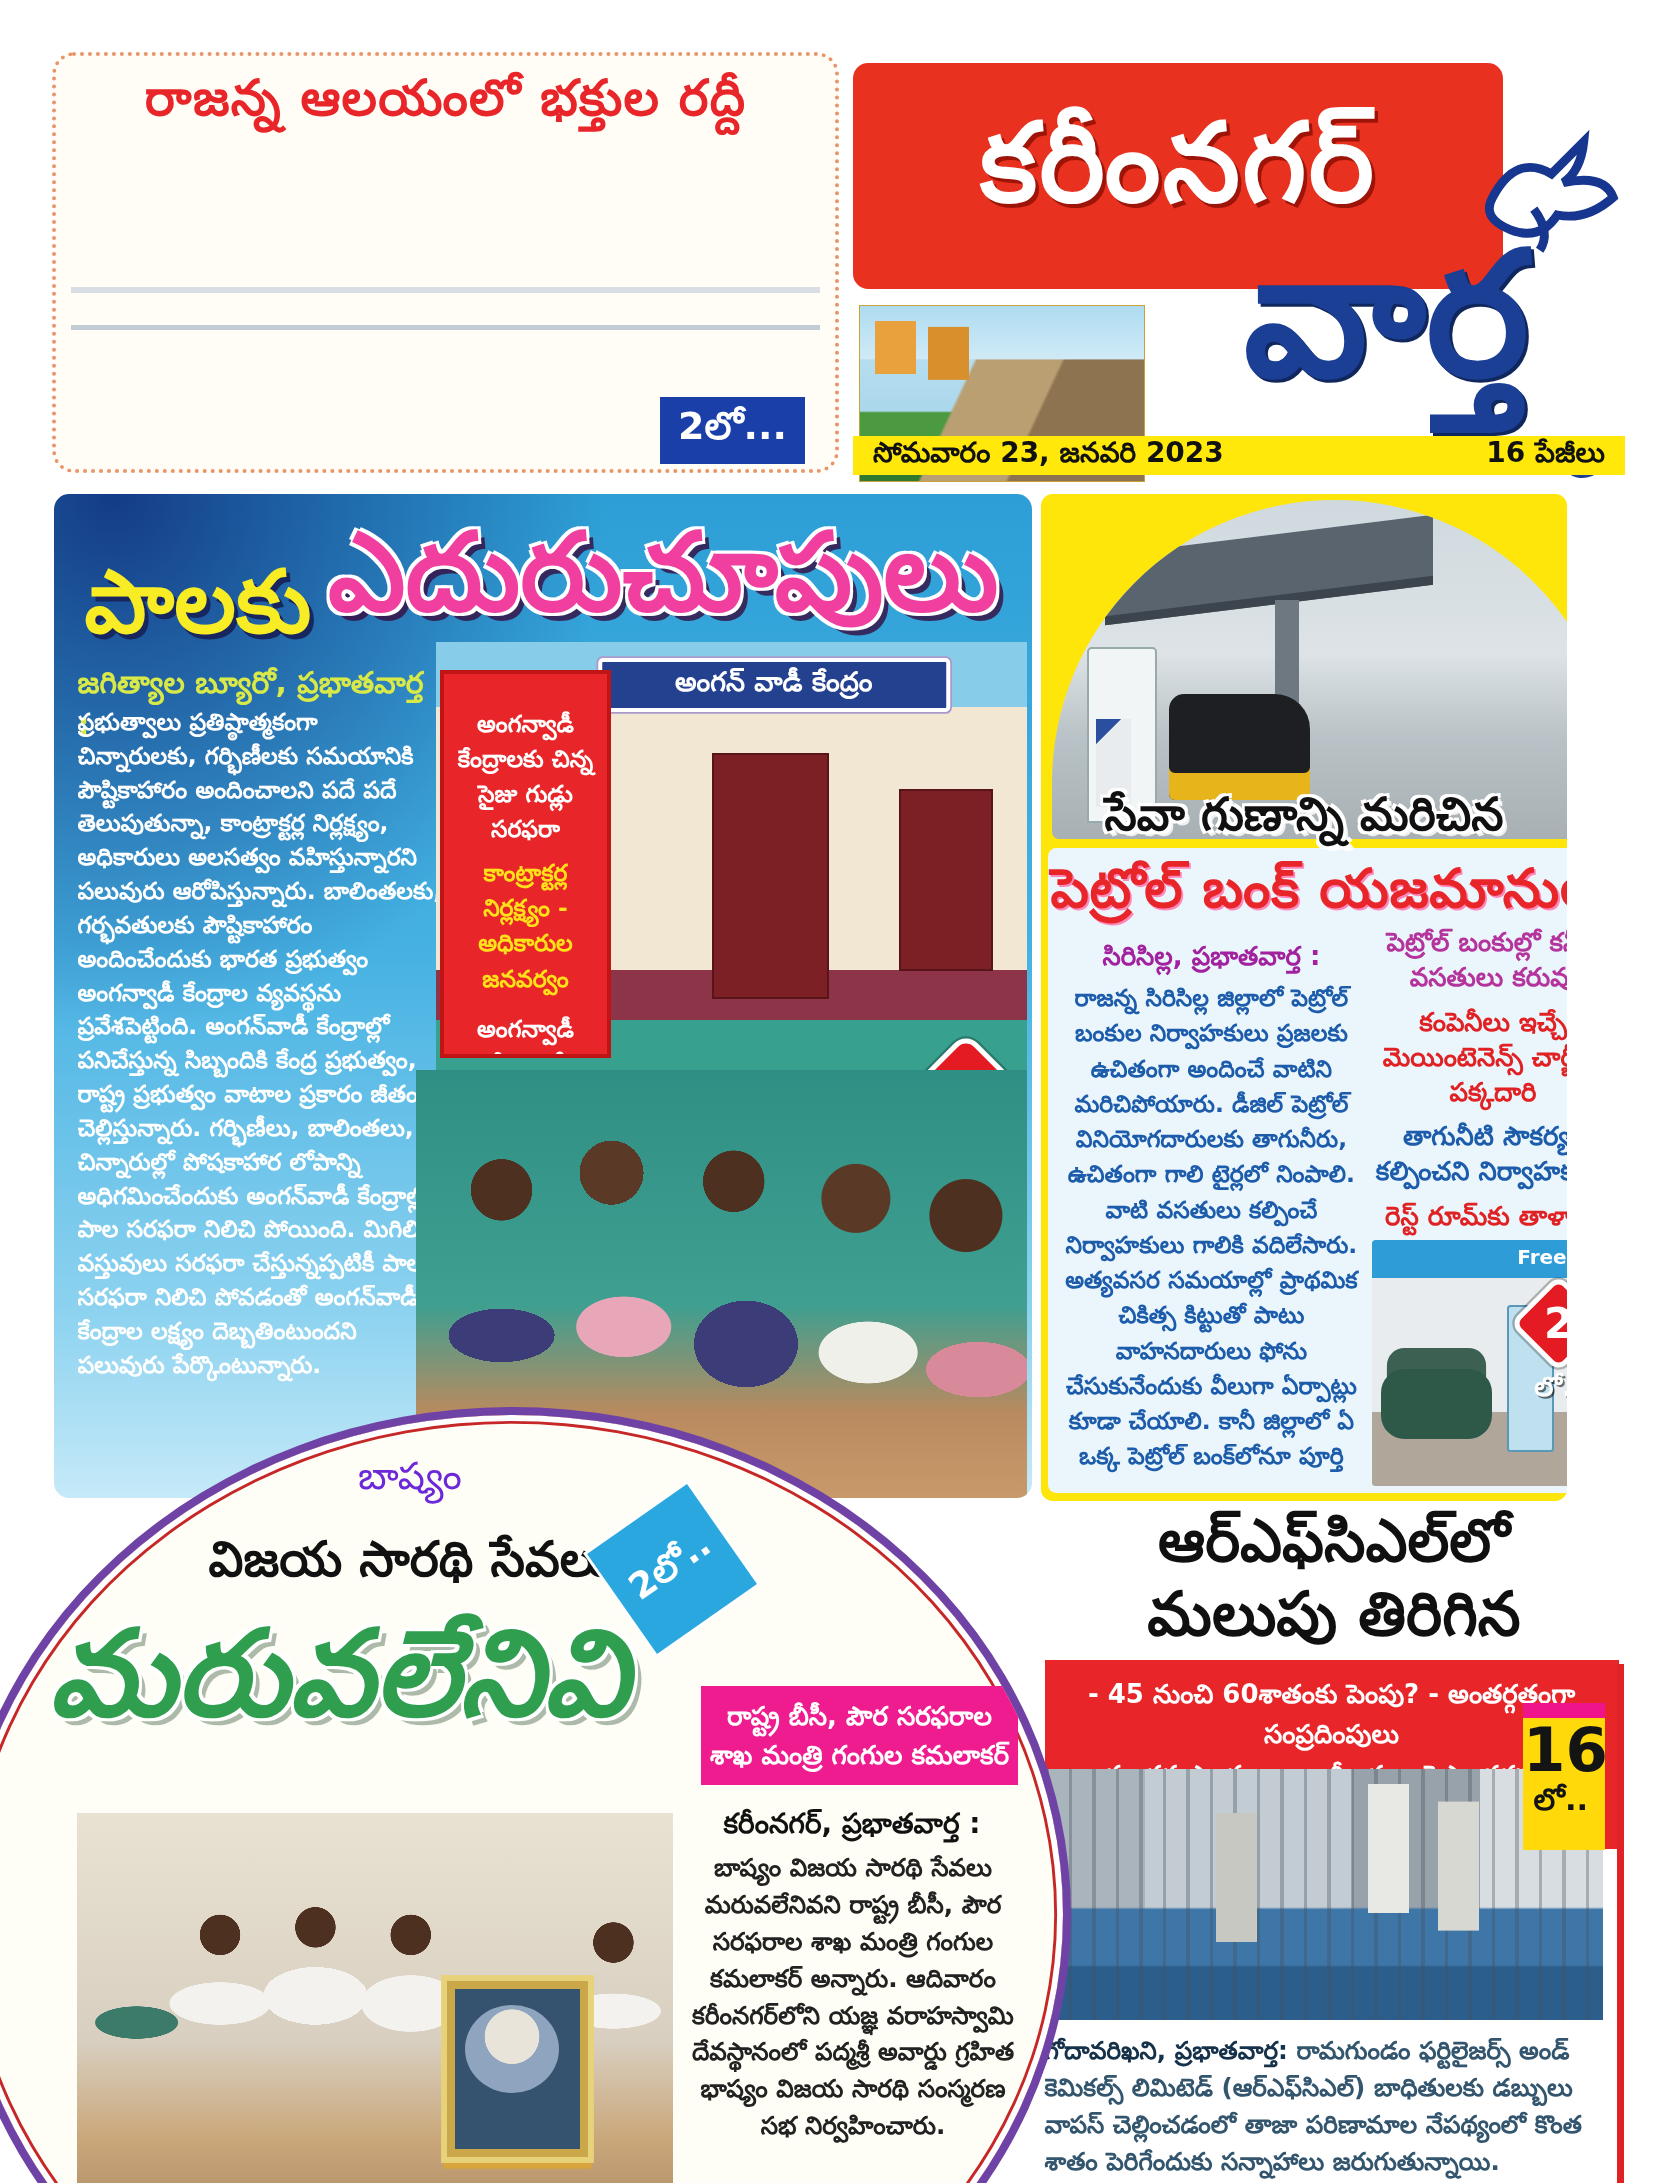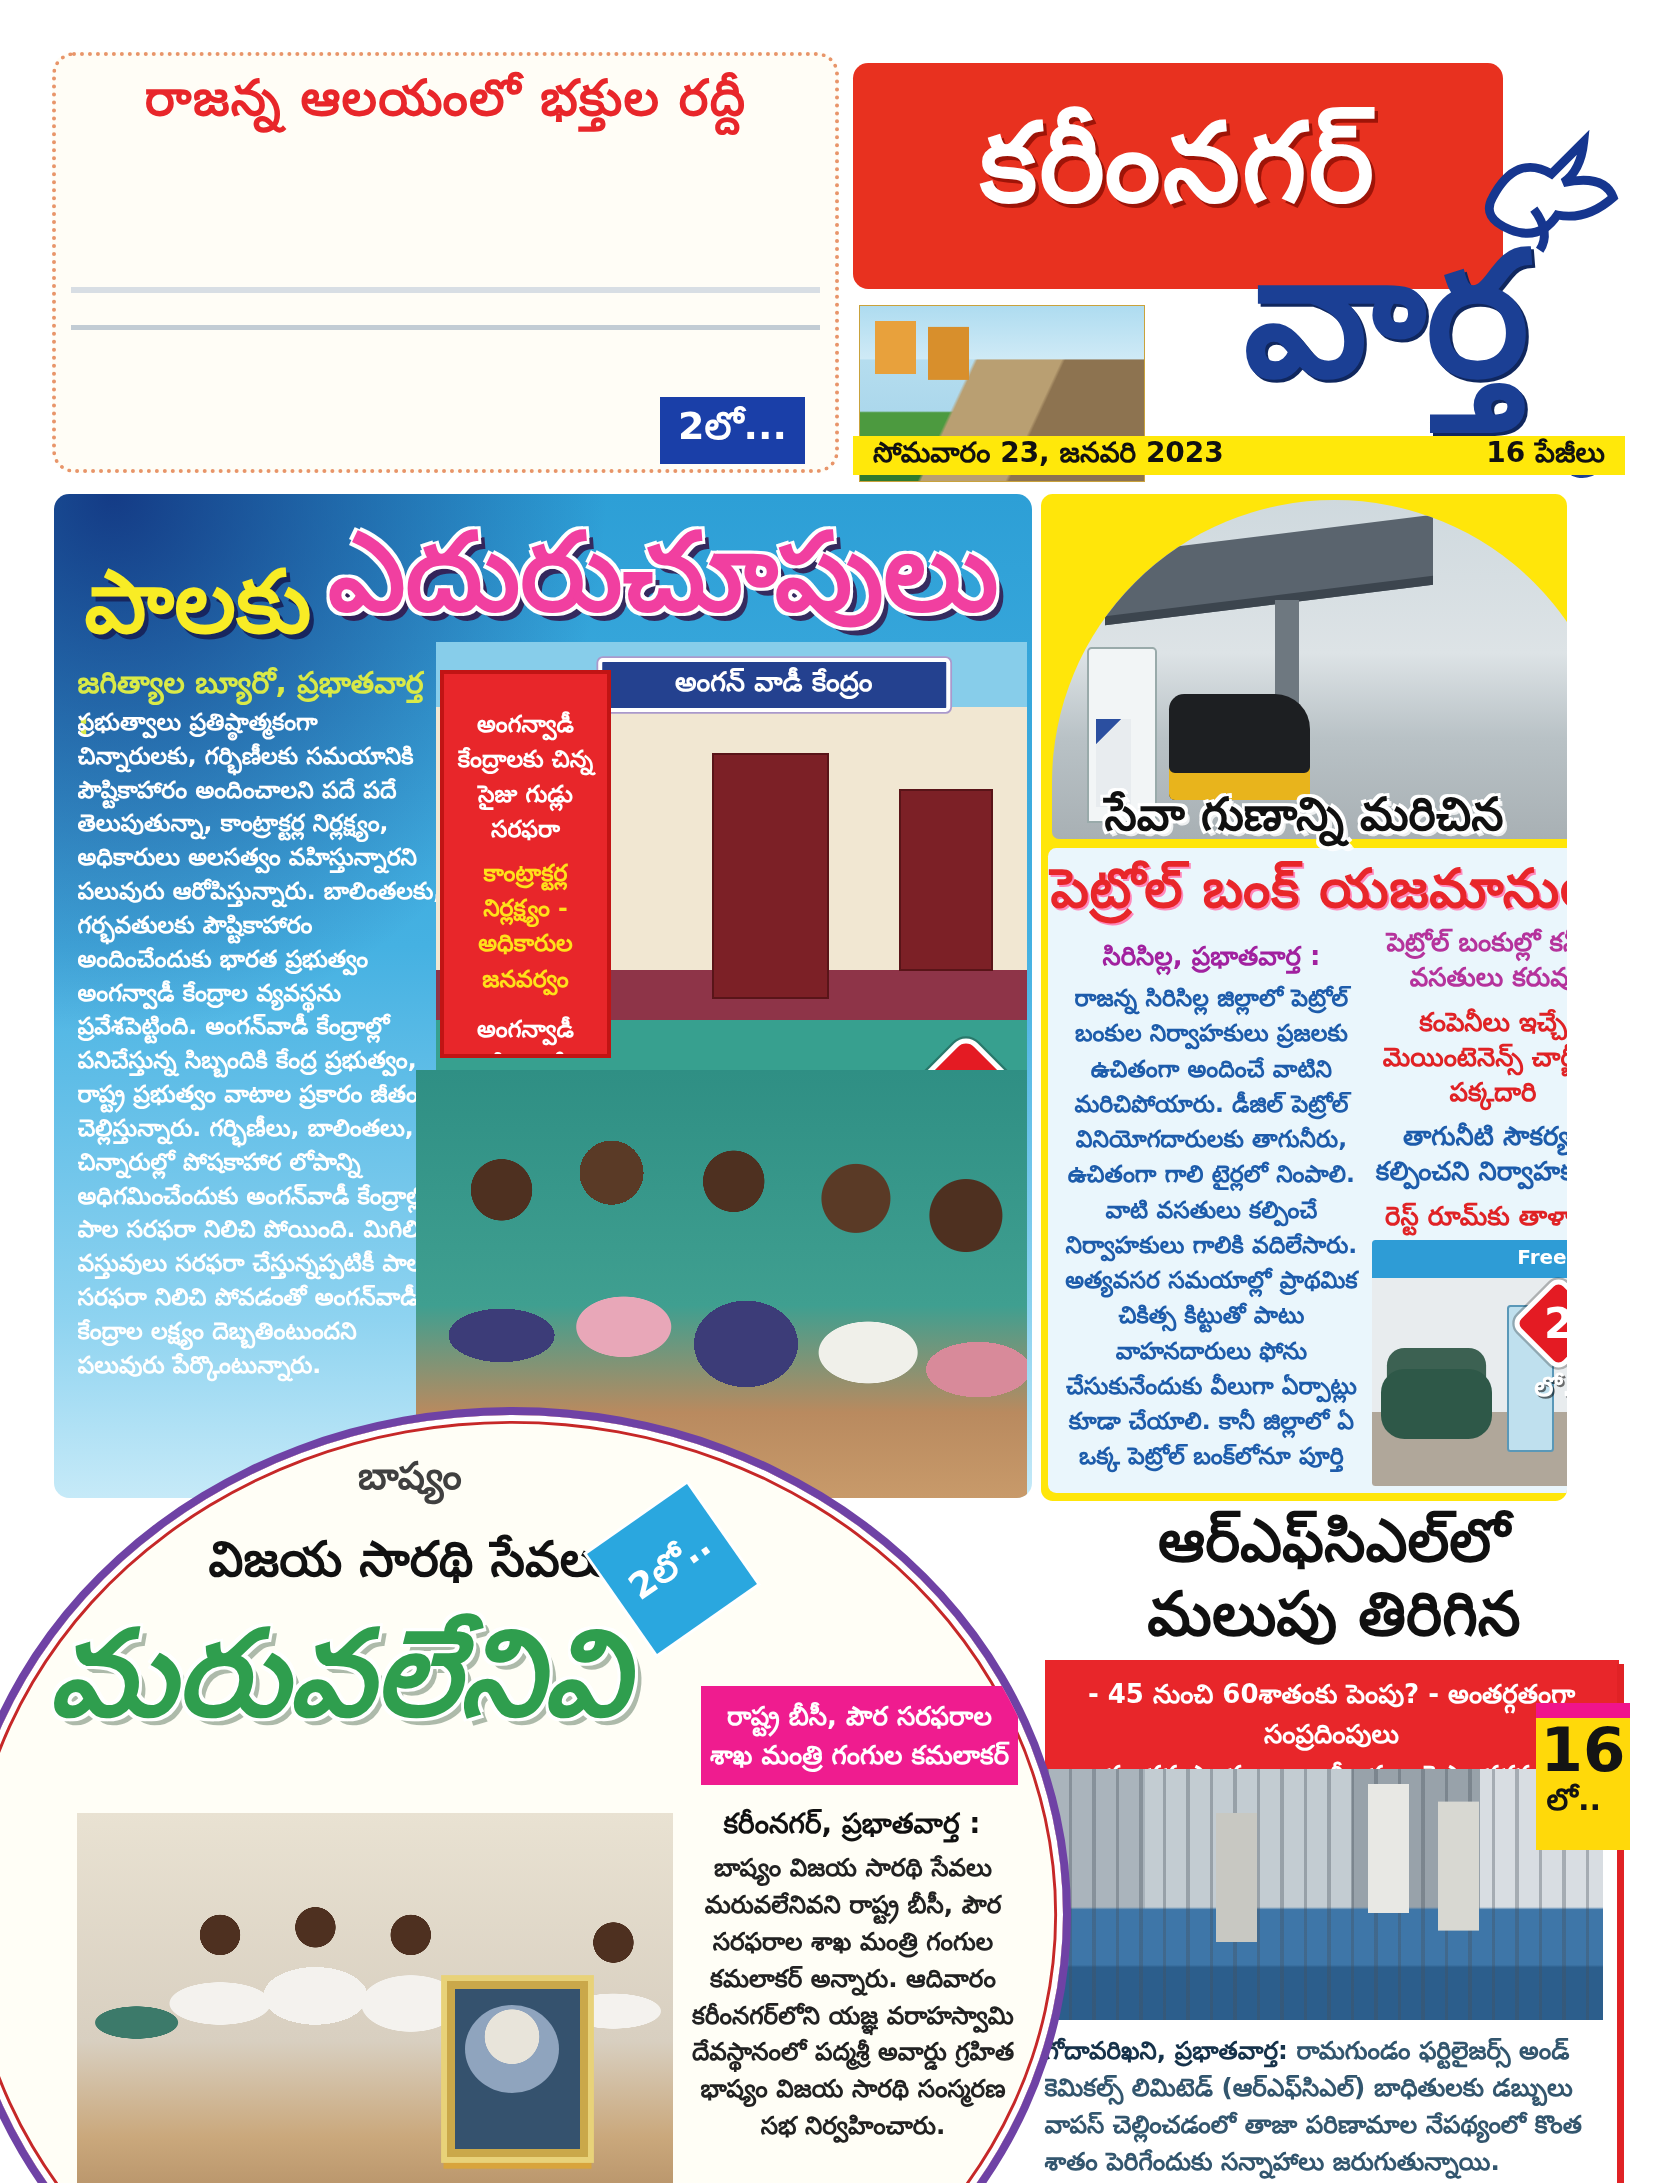--- a/index.html
+++ b/index.html
@@ -98,21 +98,21 @@
         radial-gradient(ellipse at 34% 60%, #e8a7b8 0 47px, transparent 48px),
         radial-gradient(ellipse at 54% 64%, #3c3c78 0 52px, transparent 52px),
         radial-gradient(ellipse at 74% 66%, #f0f0ea 0 49px, transparent 50px),
         radial-gradient(ellipse at 92% 70%, #d88a9a 0 52px, transparent 52px),
         linear-gradient(180deg,#2f8f84 0%,#3f9f90 55%,#b98a5f 80%,#c89a6a 100%);}
 
   
   .circle{left:-47px;top:1407px;width:1118px;height:1015px;border-radius:50%;background:#fffef6;
           border:8.2px solid #6f42a5;box-shadow:inset 0 0 0 5.9px #ffffff, inset 0 0 0 8.8px #c62828;overflow:hidden;}
   .c-k1{position:absolute;left:141px;top:39px;width:616px;text-align:center;font-size:38px;
-        font-weight:bold;color:#404040;}
+        font-weight:normal;color:#6d28d9;}
   .c-k2{position:absolute;left:141px;top:116px;width:616px;text-align:center;font-size:49px;
         font-weight:bold;color:#111;}
   .c-diamond{position:absolute;left:650px;top:93px;width:122px;height:122px;background:#2aa7df;
              transform:rotate(-35deg);display:flex;align-items:center;justify-content:center;
              box-shadow:0 0 0 2.9px #fff;}
   .c-diamond span{color:#fff;font-size:36px;font-weight:bold;}
   .c-headline{position:absolute;left:88px;top:189px;font-size:120px;font-weight:bold;color:#2f9e4e;
               text-shadow:-2.9px -2.9px 0 #fff,2.9px -2.9px 0 #fff,-2.9px 2.9px 0 #fff,2.9px 2.9px 0 #fff,6.5px 7px 0 rgba(20,60,30,.35);font-style:italic;}
   .c-attrib{position:absolute;left:740px;top:271px;width:317px;background:#ef1c8f;color:#fff;
             font-size:26px;font-weight:bold;text-align:center;line-height:1.5;padding:10.6px 8.2px;}
@@ -184,22 +184,22 @@
             text-align:center;color:#fff;}
   .r-redbox div{font-size:26px;font-weight:bold;line-height:1.55;}
   .r-photo{position:absolute;left:3.5px;top:263px;width:558px;height:251px;overflow:hidden;
      background:
        repeating-linear-gradient(90deg, rgba(70,80,90,.35) 0 3.5px, transparent 3.5px 23.5px),
        linear-gradient(180deg,transparent 55%, #3e76a8 56% 78%, #2c5e8c 79% 100%),
        linear-gradient(90deg,#aab4bc 0 18%, #c3ccd2 18% 55%, #98a2aa 55% 78%, #d8dde2 78% 100%),
        linear-gradient(180deg,#ccd6de 0%,#bcc6ce 100%);}
   .r-photo .chimney{position:absolute;left:58%;top:6%;width:41px;height:129px;background:#e8e8e4;
        box-shadow:70px 17.6px 0 #d8d8d2, -152px 29px 0 #c8c8c2;}
-  .r-badge16{position:absolute;left:482px;top:197px;width:94px;height:147px;background:#ffd90a;
-             border-top:15.2px solid #f0148c;z-index:4;text-align:center;margin-left:13px;}
+  .r-badge16{position:absolute;left:482px;top:197px;width:82px;height:147px;background:#ffd90a;
+             border-top:15.2px solid #f0148c;z-index:4;text-align:center;}
   .r-badge16 .n{font-size:61px;font-weight:bold;color:#141414;line-height:1.05;}
   .r-badge16 .s{font-size:30.5px;font-weight:bold;color:#141414;text-align:left;padding-left:10.6px;}
   .r-line{position:absolute;left:576px;top:158px;width:7px;height:522px;background:#e02225;}
   .r-caption{position:absolute;left:3.5px;top:527px;width:574px;font-size:24.6px;line-height:1.5;
              color:#33566e;font-weight:bold;}
   .r-caption b{color:#16324a;}
 </style>
 </head>
 <body>
 

